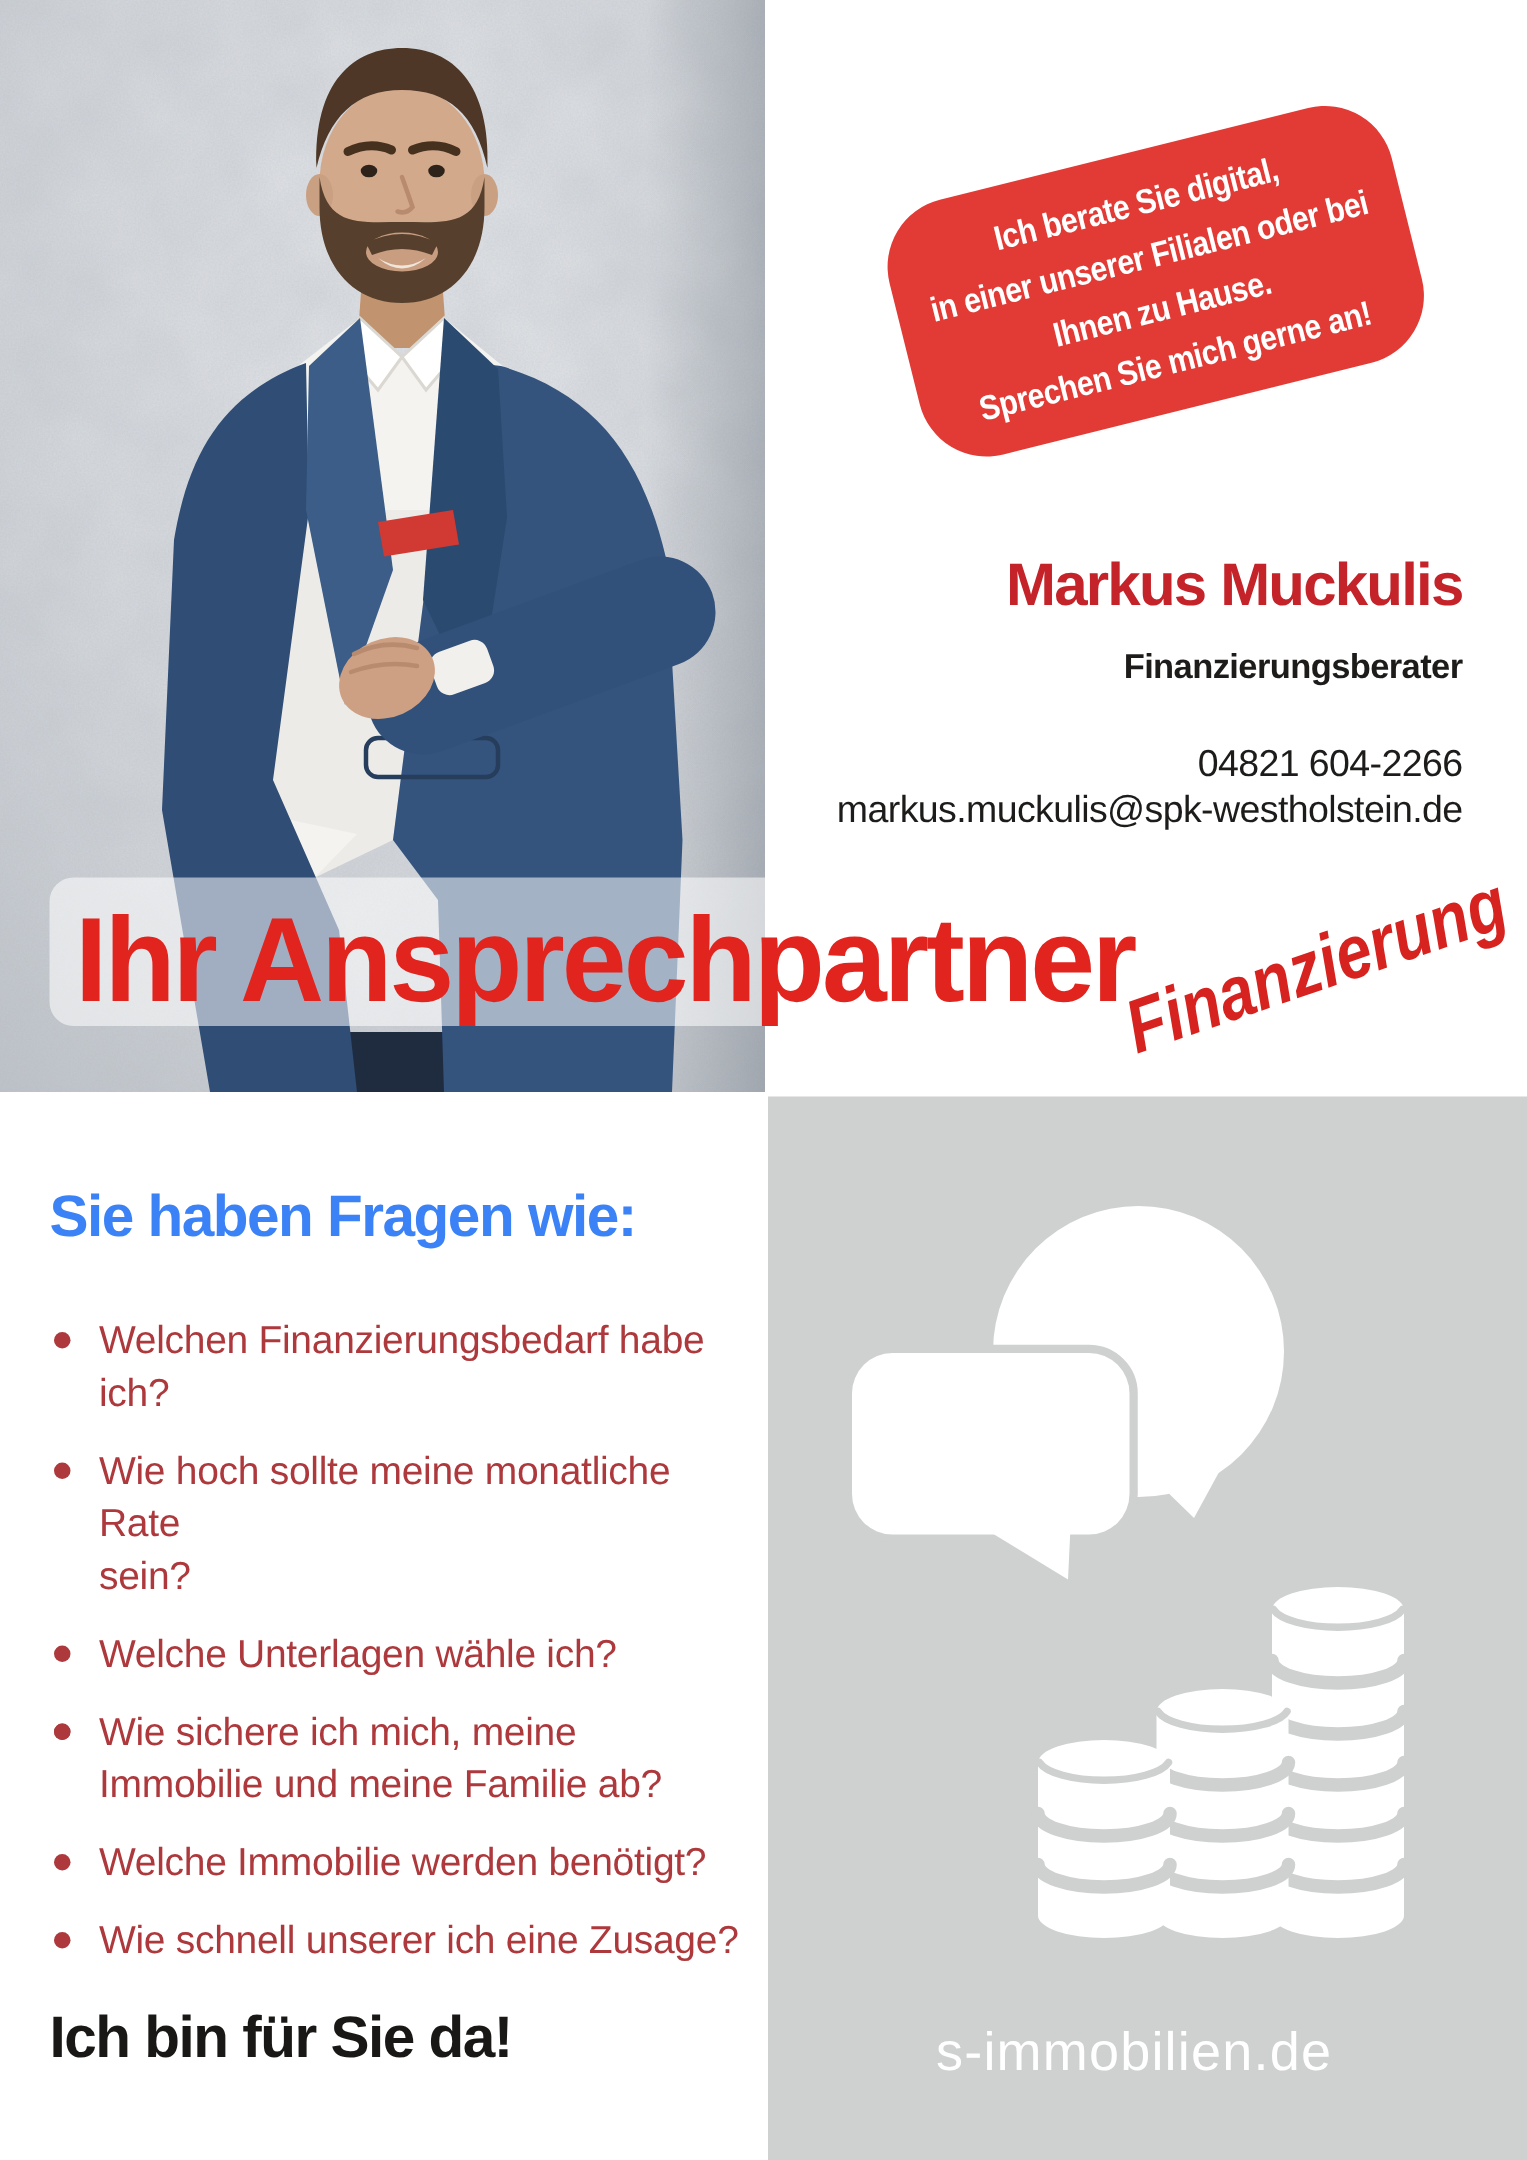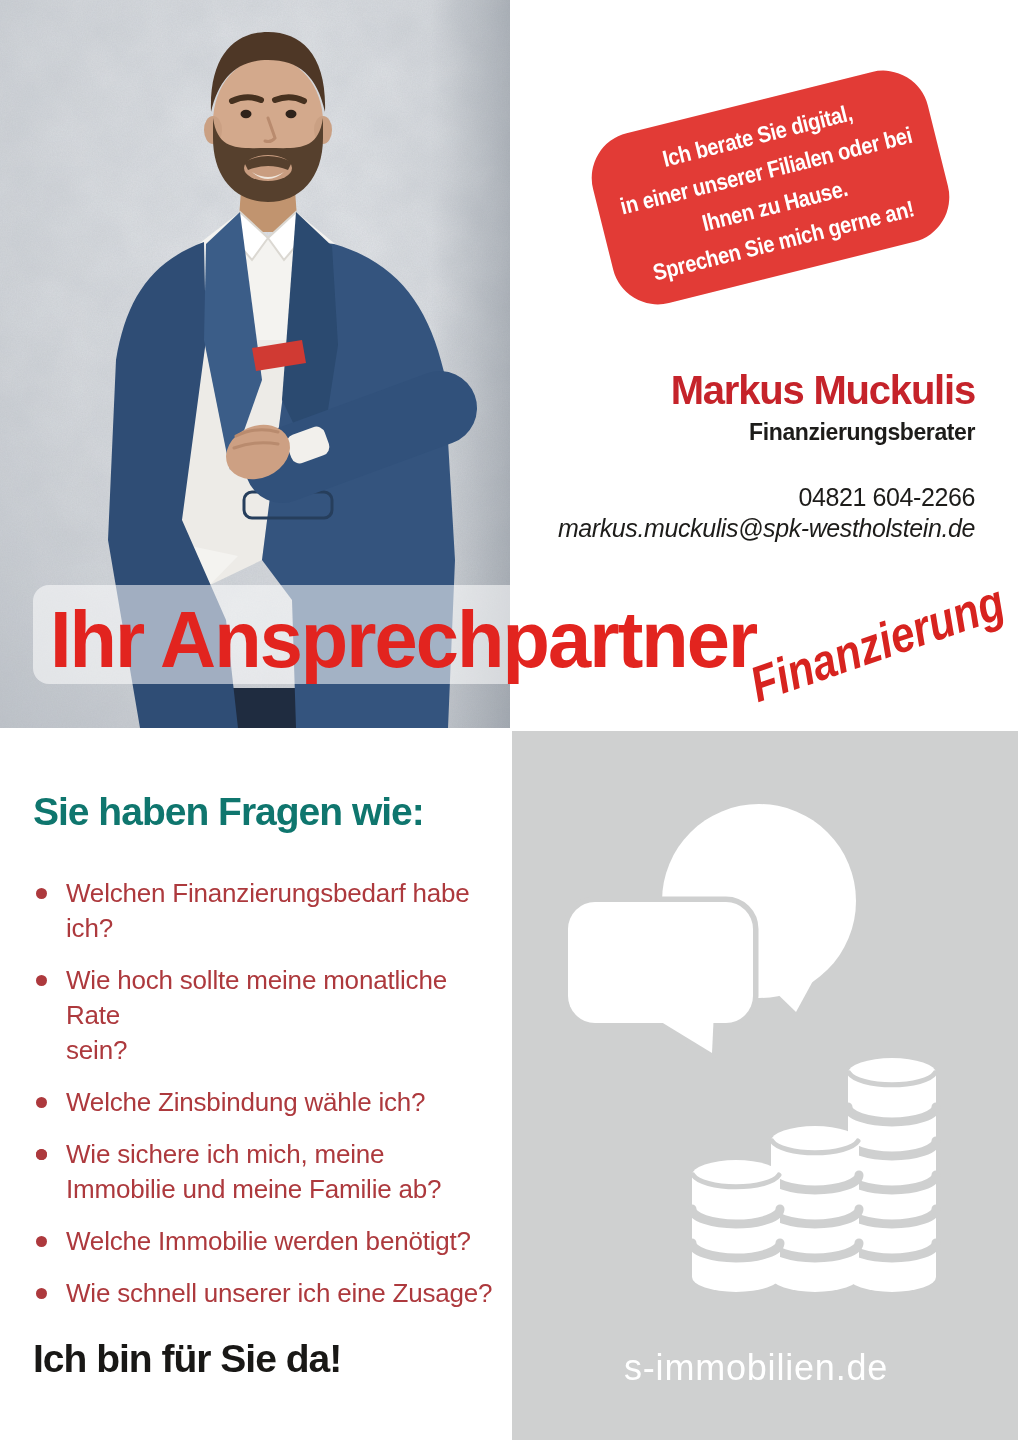--- a/index.html
+++ b/index.html
@@ -14,38 +14,38 @@
   .badge{position:absolute;left:598px;top:100px;width:345px;height:175px;
          background:#e23b36;border-radius:46px;transform:rotate(-14deg);
          display:flex;align-items:center;justify-content:center;}
   .badge-text{color:#ffffff;font-size:23px;line-height:36px;font-weight:700;
               text-align:center;letter-spacing:-.4px;transform:scaleX(.88);
               white-space:nowrap;}
 
   
   .contact{position:absolute;right:43px;top:370px;text-align:right;}
   .contact .name{color:#c5232a;font-size:40px;font-weight:700;letter-spacing:-1.2px;line-height:40px;}
-  .contact .role{color:#1d1c1a;font-size:23px;font-weight:700;letter-spacing:-.4px;line-height:28px;margin-top:8px;}
+  .contact .role{color:#1d1c1a;font-size:23px;font-weight:700;letter-spacing:-.4px;line-height:28px;margin-top:20px;}
   .contact .phone{margin-top:36px;font-size:25px;letter-spacing:-.4px;line-height:31px;}
-  .contact .email{font-size:25px;letter-spacing:-.4px;line-height:31px;font-style:italic;}
+  .contact .email{font-size:25px;letter-spacing:-.4px;line-height:31px;}
 
   
   .headline-band{position:absolute;left:33px;top:585px;width:500px;height:99px;
                  background:rgba(255,255,255,.55);border-radius:16px;}
   .headline-title{position:absolute;left:50px;top:594px;color:#e2241f;
                   font-size:80px;font-weight:700;letter-spacing:-2px;white-space:nowrap;
                   transform:scaleX(.97);transform-origin:left top;}
   .headline-tag{position:absolute;left:723px;top:616px;width:300px;height:64px;
                 color:#d7231f;font-size:50px;font-weight:700;font-style:italic;
                 text-align:center;white-space:nowrap;transform:rotate(-19deg);}
   .headline-tag span{display:inline-block;transform:scaleX(.85);}
 
   
   .questions{position:absolute;left:33px;top:790px;width:470px;}
-  .q-heading{font-size:39px;font-weight:700;letter-spacing:-1px;color:#0f766e;line-height:44px;}
+  .q-heading{font-size:39px;font-weight:700;letter-spacing:-1px;color:#3b82f6;line-height:44px;}
   .q-list{list-style:none;margin:42px 0 0 0;padding:0;}
   .q-list li{position:relative;padding-left:33px;margin-bottom:17px;
              color:#ad393d;font-size:26px;line-height:35px;letter-spacing:-.2px;}
   .q-dot{position:absolute;left:3px;top:12px;width:11px;height:11px;border-radius:50%;background:#ad393d;}
   .q-closing{margin-top:26px;font-size:39px;font-weight:700;letter-spacing:-1px;color:#191816;line-height:44px;}
 
   
   .panel{position:absolute;left:512px;top:731px;width:566px;height:709px;background:#cfd0d0;}
   .panel svg{position:absolute;left:0;top:0;width:506px;height:709px;}
   .website{position:absolute;left:112px;top:616px;color:#ffffff;
@@ -145,21 +145,21 @@
 
 <div class="headline-band"></div>
 <div class="headline-title">Ihr Ansprechpartner</div>
 <div class="headline-tag"><span>Finanzierung</span></div>
 
 <div class="questions">
   <div class="q-heading">Sie haben Fragen wie:</div>
   <ul class="q-list" id="q-list">
       <li><span class="q-dot"></span><span><span>Welchen Finanzierungsbedarf habe ich?</span></span></li>
       <li><span class="q-dot"></span><span><span>Wie hoch sollte meine monatliche Rate</span><br><span>sein?</span></span></li>
-      <li><span class="q-dot"></span><span><span>Welche Zinsbindung wähle ich?</span></span></li>
+      <li><span class="q-dot"></span><span><span>Welche Unterlagen wähle ich?</span></span></li>
       <li><span class="q-dot"></span></li>
       <li><span class="q-dot"></span><span><span>Wie sichere ich mich, meine</span><br><span>Immobilie und meine Familie ab?</span></span></li>
       <li><span class="q-dot"></span><span><span>Welche Immobilie werden benötigt?</span></span></li>
       <li><span class="q-dot"></span><span><span>Wie schnell unserer ich eine Zusage?</span></span></li>
     </ul>
   <div class="q-closing">Ich bin für Sie da!</div>
 </div>
 
 <div class="panel">
   <svg viewBox="0 0 506 709" aria-hidden="true">

